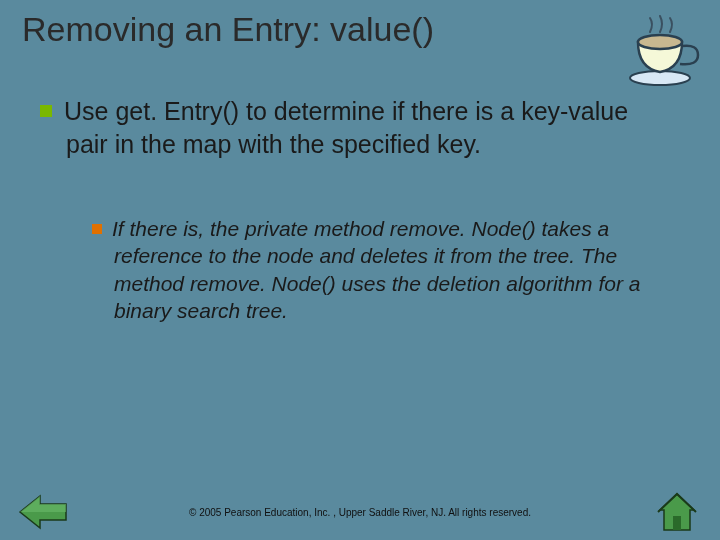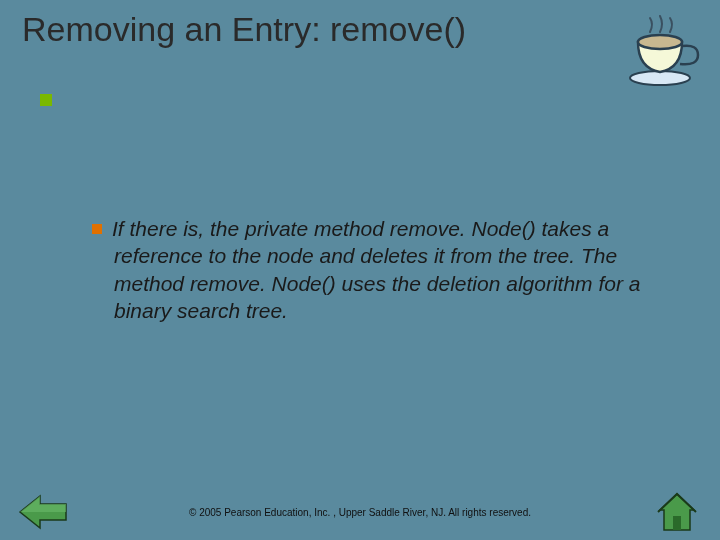--- a/index.html
+++ b/index.html
@@ -97,35 +97,35 @@
     position: absolute;
     bottom: 8px;
     right: 18px;
     width: 50px;
     height: 42px;
   }
 </style>
 </head>
 <body>
 
-<div class="slide-title">Removing an Entry: remove()</div>
+<div class="slide-title">Removing an Entry: value()</div>
 
 <div class="teacup">
   <svg viewBox="0 0 78 80">
     <ellipse cx="36" cy="68" rx="30" ry="7" fill="#d8e8f5" stroke="#2a4050" stroke-width="2"></ellipse>
     <path d="M14 32 Q14 58 36 62 Q58 58 58 32 Z" fill="#f5f8d8" stroke="#2a4050" stroke-width="2.5"></path>
     <path d="M58 36 Q74 34 74 45 Q74 56 56 54" fill="none" stroke="#2a4050" stroke-width="2.5"></path>
     <ellipse cx="36" cy="32" rx="22" ry="7" fill="#c8b890" stroke="#2a4050" stroke-width="2.5"></ellipse>
     <path d="M26 22 Q30 14 26 8 M36 22 Q40 14 36 6 M46 22 Q50 14 46 8" fill="none" stroke="#3a5060" stroke-width="2" stroke-linecap="round"></path>
   </svg>
 </div>
 
 <div class="bullet-main">
   <div class="main-wrap">
-    <span class="sq-green"></span>
+    <span class="sq-green"></span><span class="main-text">Use get. Entry() to determine if there is a key‑value pair in the map with the specified key.</span>
   </div>
 </div>
 
 <div class="bullet-sub">
   <div class="sub-wrap">
     <span class="sq-orange"></span><span class="sub-text">If there is, the private method remove. Node() takes a reference to the node and deletes it from the tree. The method remove. Node() uses the deletion algorithm for a binary search tree.</span>
   </div>
 </div>
 
 <div class="footer-text">© 2005 Pearson Education, Inc. , Upper Saddle River, NJ.  All rights reserved.</div>

